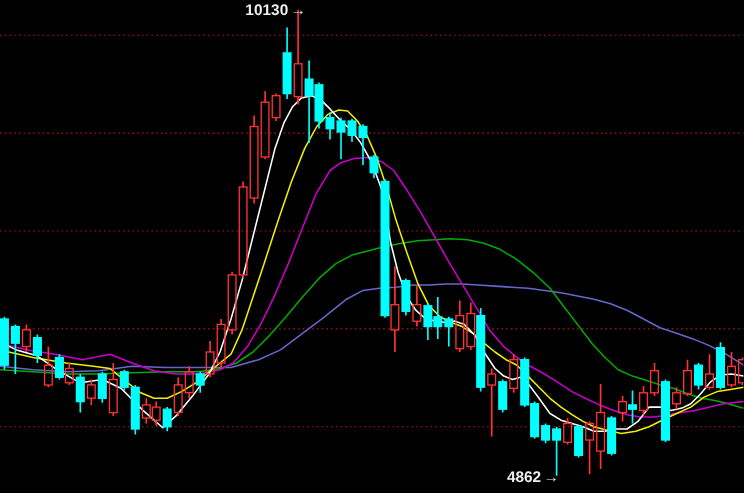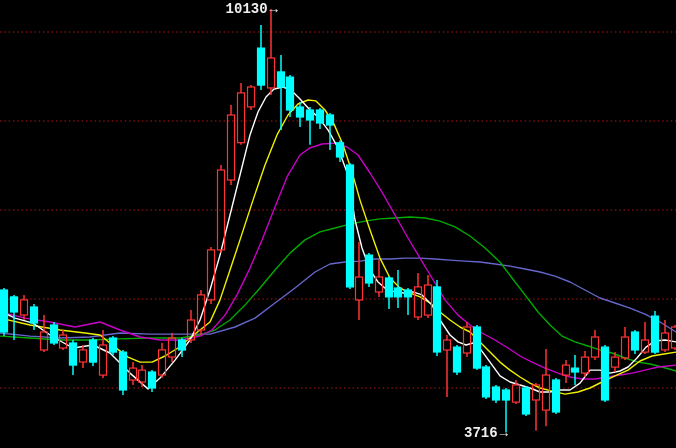--- a/index.html
+++ b/index.html
@@ -1,21 +1,21 @@
 <!DOCTYPE html>
 <html><head>
 <meta charset="utf-8">
 <style>
   html,body{margin:0;padding:0;background:#000;}
   #stage{
     position:relative;
     width:676px;height:448px;
     background:#000;
     overflow:hidden;
-    font-family:Liberation Mono, monospace;
+    font-family:Liberation Sans, sans-serif;
   }
   #chart-svg{position:absolute;left:0;top:0;}
   .price-label{
     position:absolute;
     display:flex;align-items:center;justify-content:flex-end;gap:2px;
     color:#eeeeee;font-size:14px;font-weight:bold;line-height:16px;
     letter-spacing:0px;white-space:nowrap;
   }
   .price-label .arrow{font-weight:bold;font-size:14px;}
   #high-label{left:180px;top:1px;width:98px;}
@@ -242,16 +242,16 @@
       <rect x="661.5" y="333.0" width="7" height="16.9" fill="none" stroke="#ff3333" stroke-width="1.2"></rect>
       <line x1="675" x2="675" y1="325.0" y2="327.0" stroke="#ff3333" stroke-width="1.5"></line>
       <line x1="675" x2="675" y1="348.0" y2="349.9" stroke="#ff3333" stroke-width="1.5"></line>
       <rect x="671.5" y="327.0" width="7" height="21.0" fill="none" stroke="#ff3333" stroke-width="1.2"></rect>
     </svg>
   <div id="high-label" class="price-label">
     <span>10130</span>
     <span class="arrow">→</span>
   </div>
   <div id="low-label" class="price-label">
-    <span>3716</span>
+    <span>4862</span>
     <span class="arrow">→</span>
   </div>
 </div>
 
 </body></html>

